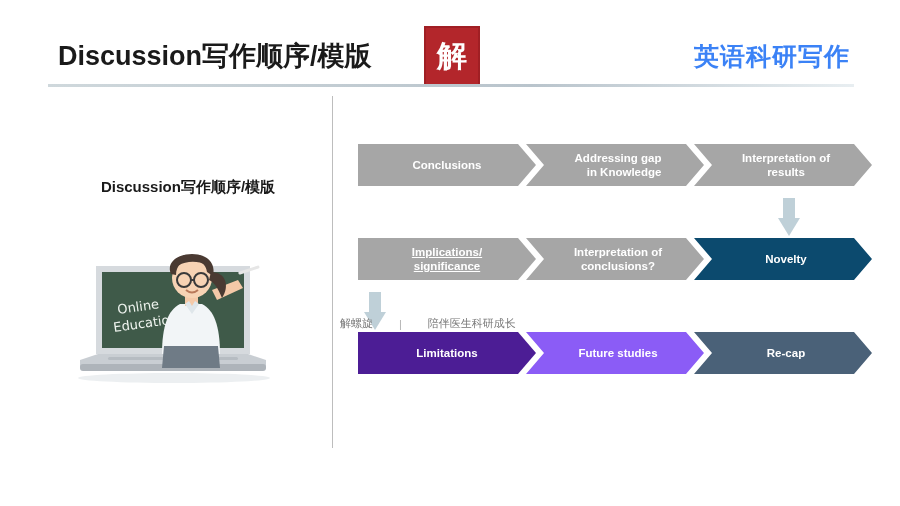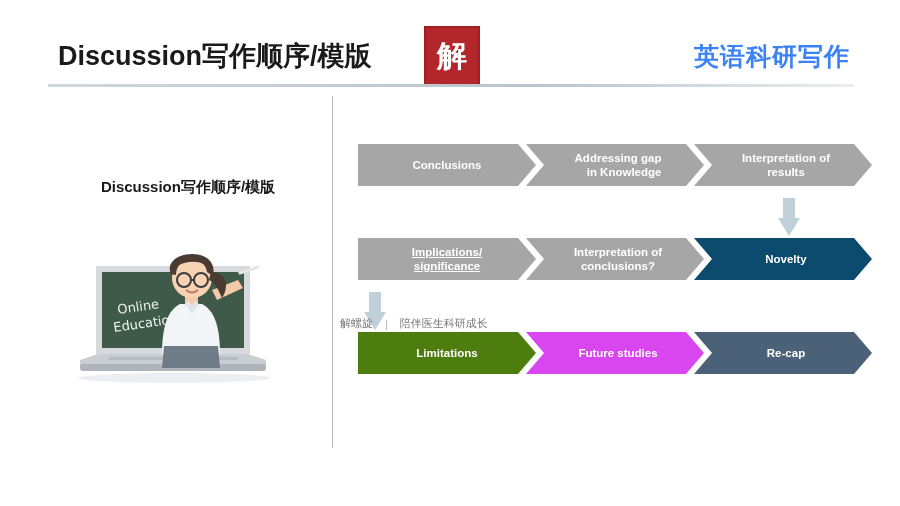--- a/index.html
+++ b/index.html
@@ -137,21 +137,21 @@
     border-left: 11px solid transparent;
     border-right: 11px solid transparent;
   }
 
   
   .footer {
     position: absolute;
     left: 340px; bottom: 28px;
     display: flex;
     align-items: center;
-    gap: 12px;
+    gap: 26px;
     font-size: 11px;
     color: #777777;
     margin-top: 24px;
   }
   .footer .sep { color: #b0b0b0; }
 </style>
 </head>
 <body>
 
 <div class="slide">
@@ -247,24 +247,24 @@
     </div>
     <div class="chev" style="left:354px; top:118px; width:178px; height:42px; background:#0c4a6e;">
       <span>Novelty</span>
     </div>
 
     <div class="arrow-down" style="left:24px; top:172px;">
       <div class="stem" style="background:#bfd0d8;"></div>
       <div class="head" style="border-top:18px solid #bfd0d8;"></div>
     </div>
 
-    <div class="chev first" style="left:18px; top:212px; width:178px; height:42px; background:#4d7c0f;">
+    <div class="chev first" style="left:18px; top:212px; width:178px; height:42px; background:#4c1d95;">
       <span>Limitations</span>
     </div>
-    <div class="chev" style="left:186px; top:212px; width:178px; height:42px; background:#d946ef;">
+    <div class="chev" style="left:186px; top:212px; width:178px; height:42px; background:#8b5cf6;">
       <span>Future studies</span>
     </div>
     <div class="chev" style="left:354px; top:212px; width:178px; height:42px; background:#4a6178;text-align:right;">
       <span>Re-cap</span>
     </div>
   </div>
 
   <div class="footer">
     <span>解螺旋</span>
     <span class="sep">|</span>

